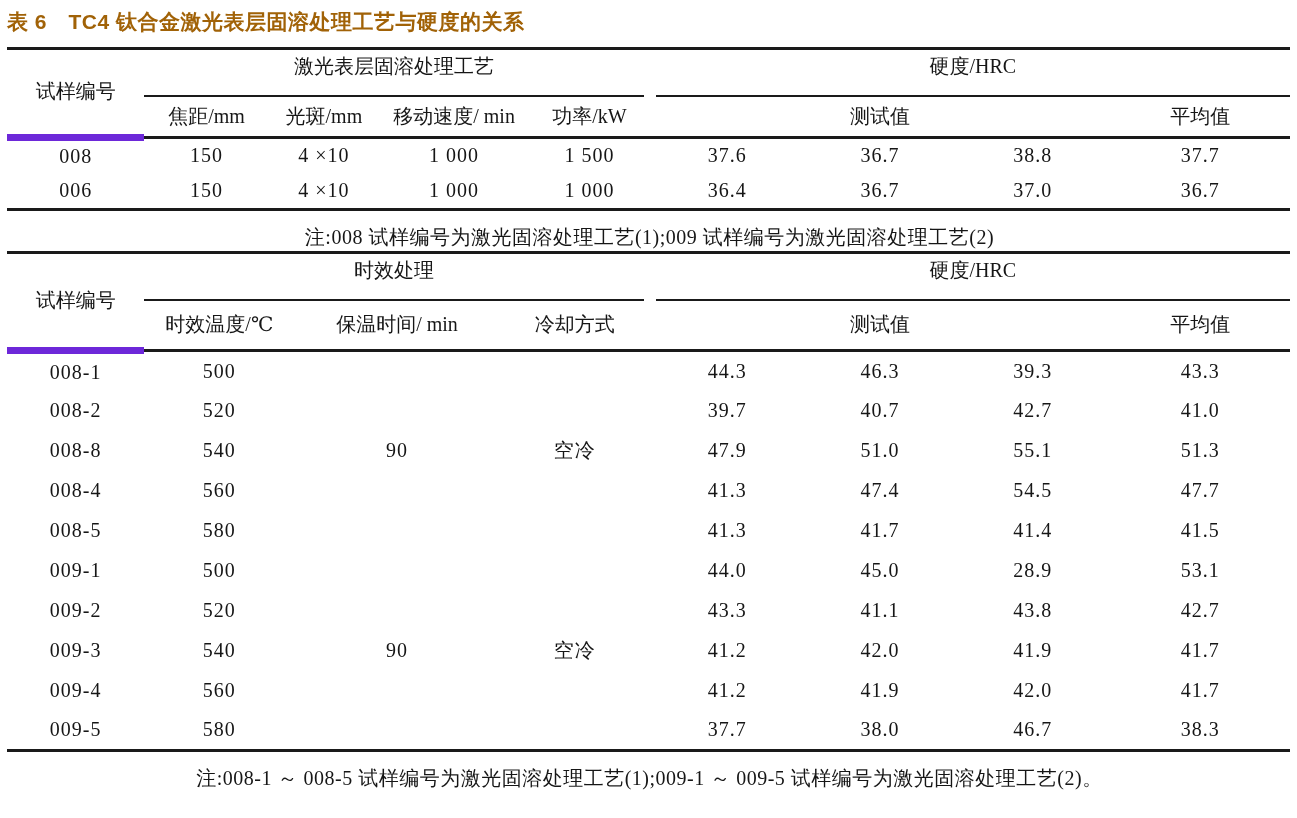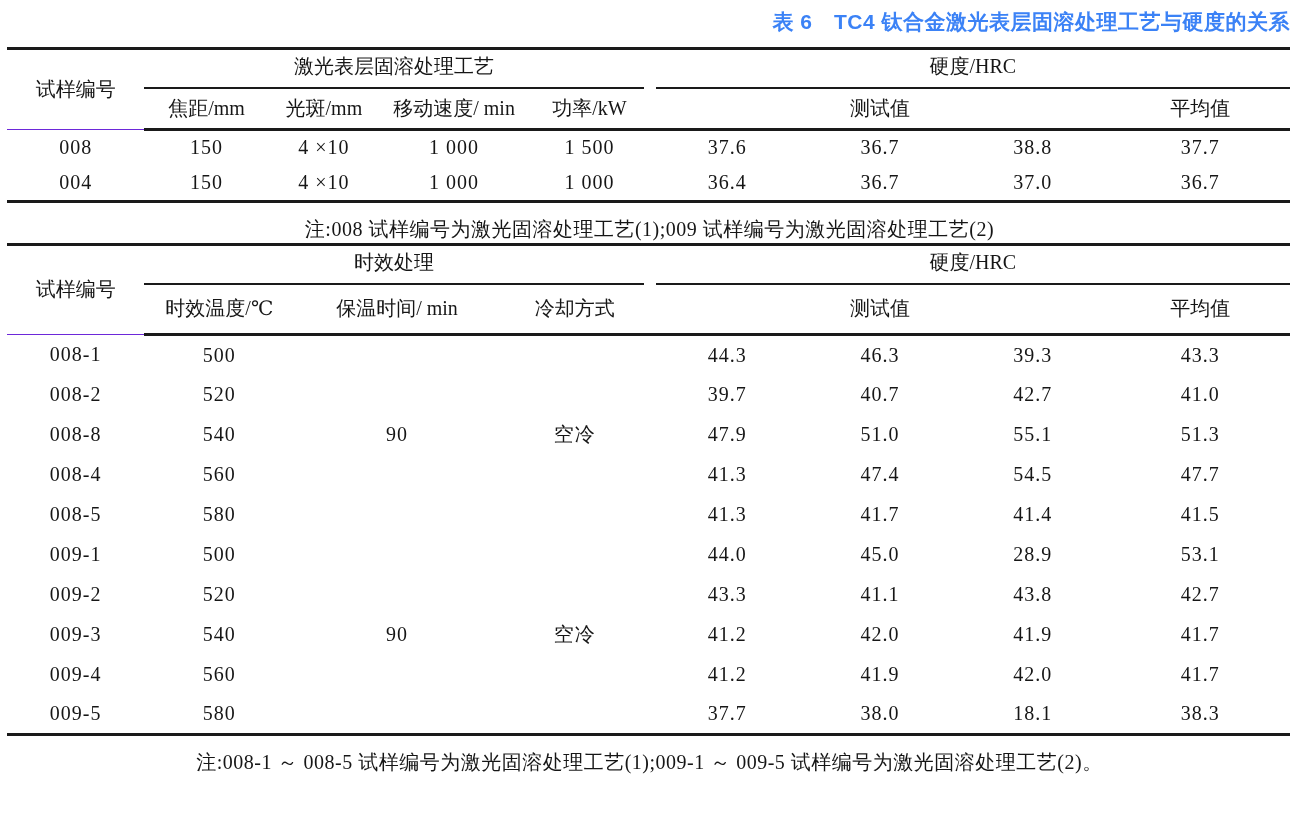--- a/index.html
+++ b/index.html
@@ -6,22 +6,22 @@
   html,body { background:#ffffff; }
   body {
     width:1297px; height:818px; overflow:hidden;
     font-family:"Liberation Serif","DejaVu Serif",serif;
     color:#161616;
   }
   .page { padding:5px 7px 0 7px; }
 
   .tbl-title {
     font-family:"Liberation Sans","DejaVu Sans",sans-serif;
-    font-weight:700; font-size:21px; text-align:right;
-    letter-spacing:0.5px; color:#3b82f6;
+    font-weight:700; font-size:21px; text-align:left;
+    letter-spacing:0.5px; color:#a16207;
   }
   .title6 { margin:3px 0 11px 0; }
   .title7 { margin:17px 0 12px 0; }
 
   table.paper {
     width:100%; border-collapse:collapse; table-layout:fixed;
     border-top:3px solid #1a1a1a; border-bottom:3px solid #1a1a1a;
     font-size:20px;
   }
   .paper th, .paper td {
@@ -29,27 +29,27 @@
     padding:0; overflow:hidden; white-space:nowrap;
   }
   .paper td { letter-spacing:1px; }
 
   .group-row { height:37px; }
   .t6 .sub-row { height:40px; }
   .t7 .sub-row { height:50px; }
   .t6 tbody tr { height:36px; }
   .t7 tbody tr { height:40px;font-family:Liberation Serif, serif; }
 
-  .sample-th { vertical-align:middle; border-bottom:1px solid #6d28d9; }
+  .sample-th { vertical-align:middle; border-bottom:7px solid #6d28d9; }
   .sub-row th { border-bottom:3px solid #1a1a1a; }
 
   .group-cell { vertical-align:bottom; }
   .group-cell .inner {
     border-bottom:2px solid #1a1a1a;
-    padding:3px 0 7px 0;
+    padding:3px 0 15px 0;
   }
   .gap-l .inner { margin-right:6px; }
   .gap-r .inner { margin-left:6px; }
 
   .note {
     font-size:20px; text-align:center; margin:13px 0 0 2px;
     letter-spacing:0.5px;
   }
 </style>
 </head>
@@ -96,21 +96,21 @@
         <td>150</td>
         <td>4 ×10</td>
         <td>1 000</td>
         <td>1 500</td>
         <td>37.6</td>
         <td>36.7</td>
         <td>38.8</td>
         <td>37.7</td>
       </tr>
       <tr>
-        <td>004</td>
+        <td>006</td>
         <td>150</td>
         <td>4 ×10</td>
         <td>1 000</td>
         <td>1 000</td>
         <td>36.4</td>
         <td>36.7</td>
         <td>37.0</td>
         <td>36.7</td>
       </tr>
     </tbody>
@@ -239,21 +239,21 @@
         <td>42.0</td>
         <td>41.7</td>
       </tr>
       <tr>
         <td>009-5</td>
         <td>580</td>
         <td></td>
         <td></td>
         <td>37.7</td>
         <td>38.0</td>
-        <td>18.1</td>
+        <td>46.7</td>
         <td>38.3</td>
       </tr>
     </tbody>
   </table>
 
   <p class="note">注:008-1 ～ 008-5 试样编号为激光固溶处理工艺(1);009-1 ～ 009-5 试样编号为激光固溶处理工艺(2)。</p>
 
 </div>
 
 </body></html>

